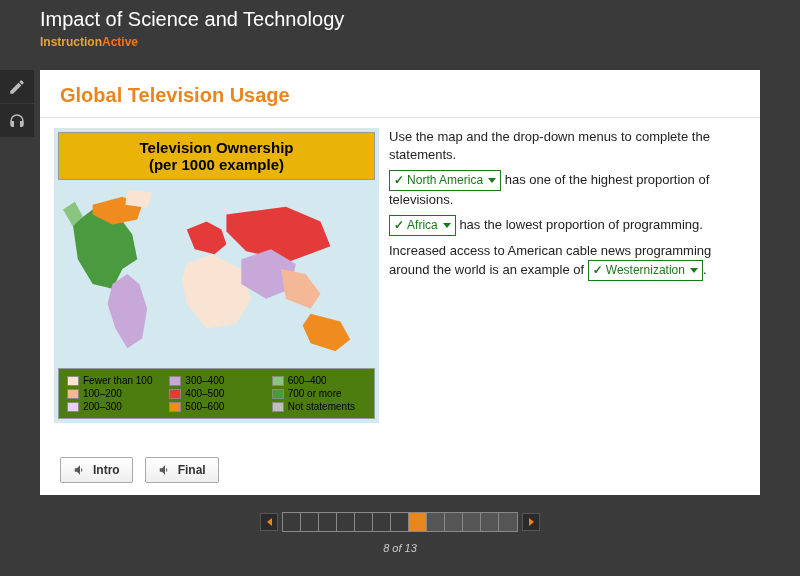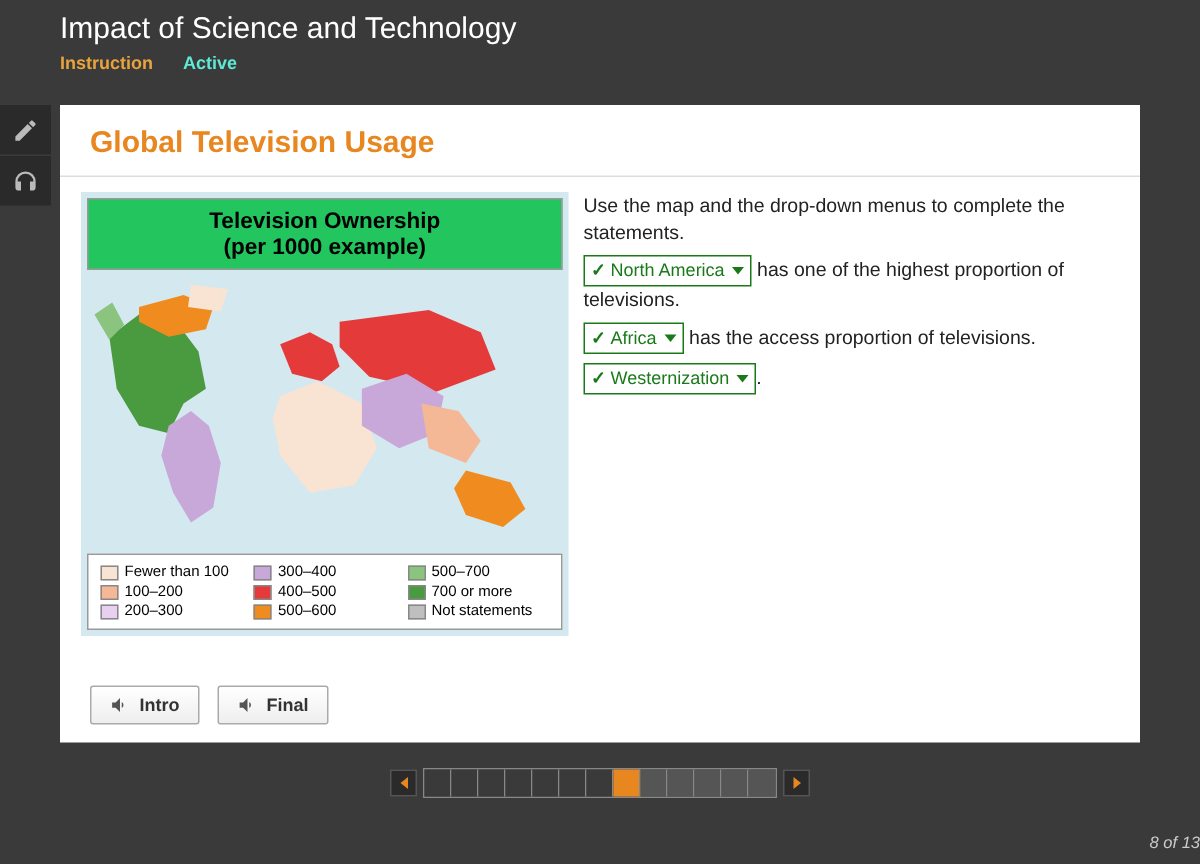--- a/index.html
+++ b/index.html
@@ -1,31 +1,31 @@
 <!DOCTYPE html>
 <html><head>
 <meta charset="utf-8">
 <style>
 *{box-sizing:border-box;margin:0;padding:0}
 body{background:#3a3a3a;font-family:Arial,sans-serif;width:800px;height:576px;overflow:hidden;position:relative}
 .header{padding:8px 40px 4px}
 .title{color:#fff;font-size:20px;font-weight:normal}
-.tabs{display:flex;gap:20px;margin-top:4px}
-.tab{color:#5eead4;font-size:12px;font-weight:bold;cursor:pointer}
+.tabs{display:flex;margin-top:4px}
+.tab{color:#f97316;font-size:12px;font-weight:bold;cursor:pointer}
 .tab.active{color:#e8a33d}
 .side-tools{position:absolute;left:0;top:70px;width:34px}
 .tool{width:34px;height:34px;background:#2a2a2a;display:flex;align-items:center;justify-content:center;color:#bbb;border-bottom:1px solid #3a3a3a;cursor:pointer}
 .tool svg{width:18px;height:18px;fill:#bbb}
 .content{position:absolute;left:40px;top:70px;width:720px;height:425px;background:#fff}
 .content-title{color:#e8861f;font-size:20px;font-weight:bold;padding:14px 20px 10px;border-bottom:1px solid #ddd}
 .body{display:flex;padding:10px 14px;gap:10px}
 .map-box{width:325px;background:#d4e8f0;padding:4px}
-.map-header{background:#22c55e;border:1px solid #999;text-align:center;padding:6px;font-weight:bold;font-size:15px;margin-bottom:4px}
+.map-header{background:#eab308;border:1px solid #999;text-align:center;padding:6px;font-weight:bold;font-size:15px;margin-bottom:4px}
 .map-svg{width:100%;height:180px;background:#d4e8f0}
-.legend{background:#ffffff;border:1px solid #999;padding:6px 8px;font-size:10px;display:grid;grid-template-columns:1fr 1fr 1fr;gap:2px 8px}
+.legend{background:#4d7c0f;border:1px solid #999;padding:6px 8px;font-size:10px;display:grid;grid-template-columns:1fr 1fr 1fr;gap:2px 8px}
 .leg-item{display:flex;align-items:center;gap:4px}
 .sw{width:12px;height:10px;border:1px solid #888}
 .text-col{flex:1;font-size:13px;color:#222;line-height:1.4}
 .text-col p{margin-bottom:6px}
 .dd{display:inline-flex;align-items:center;border:1px solid #1a7a1a;color:#1a7a1a;font-size:12px;padding:1px 4px;background:#fff;gap:3px;cursor:pointer}
 .chk{color:#1a7a1a;font-weight:bold}
 .chev{width:0;height:0;border-left:4px solid transparent;border-right:4px solid transparent;border-top:5px solid #1a7a1a;margin-left:2px}
 .audio-row{position:absolute;bottom:12px;left:20px;display:flex;gap:12px}
 .abtn{display:flex;align-items:flex-start;gap:6px;border:1px solid #aaa;background:linear-gradient(#fff,#eee);padding:5px 12px;font-size:12px;font-weight:bold;color:#333;cursor:pointer;border-radius:2px}
 .spk{width:14px;height:14px}
@@ -34,21 +34,21 @@
 .pbtn{width:18px;height:18px;background:#2a2a2a;border:1px solid #555;display:flex;align-items:center;justify-content:center;cursor:pointer}
 .pbtn .tri{width:0;height:0;border-top:4px solid transparent;border-bottom:4px solid transparent}
 .pbtn.prev .tri{border-right:5px solid #e8861f}
 .pbtn.next .tri{border-left:5px solid #e8861f}
 .pgrid{display:flex;border:1px solid #888}
 .pcell{width:18px;height:18px;border-right:1px solid #888;cursor:pointer}
 .pcell:last-child{border-right:none}
 .pcell.done{background:#3a3a3a}
 .pcell.current{background:#e8861f}
 .pcell.future{background:#555}
-.page-ind{position:absolute;bottom:8px;width:800px;text-align:right;color:#ccc;font-size:11px;font-style:italic}
+.page-ind{position:absolute;bottom:22px;width:800px;text-align:center;color:#ccc;font-size:11px;font-style:italic}
 </style>
 </head>
 <body>
 
 <div class="header">
   <div class="title">Impact of Science and Technology</div>
   <div class="tabs">
     <div class="tab active">Instruction</div>
     <div class="tab">Active</div>
   </div>
@@ -92,21 +92,21 @@
         <div class="leg-item">
             <span class="sw" style="background:#f9e4d4"></span>
             <span>Fewer than 100</span>
           </div>
         <div class="leg-item">
             <span class="sw" style="background:#c8a8d8"></span>
             <span>300–400</span>
           </div>
         <div class="leg-item">
             <span class="sw" style="background:#8bc47f"></span>
-            <span>500–700</span>
+            <span>600–400</span>
           </div>
         <div class="leg-item">
             <span class="sw" style="background:#f5b896"></span>
             <span>100–200</span>
           </div>
         <div class="leg-item">
             <span class="sw" style="background:#e43a3a"></span>
             <span>400–500</span>
           </div>
         <div class="leg-item">
@@ -136,23 +136,24 @@
             <span class="chev"></span>
           </span>
         <span>has one of the highest proportion of televisions.</span>
       </p>
       <p>
         <span class="dd">
             <span class="chk">✓</span>
             <span>Africa</span>
             <span class="chev"></span>
           </span>
-        <span>has the access proportion of televisions.</span>
+        <span>has the lowest proportion of programming.</span>
       </p>
       <p>
+        <span>Increased access to American cable news programming around the world is an example of</span>
         <span class="dd">
             <span class="chk">✓</span>
             <span>Westernization</span>
             <span class="chev"></span>
           </span><span>.</span>
       </p>
     </div>
   </div>
   <div class="audio-row">
     <div class="abtn">

